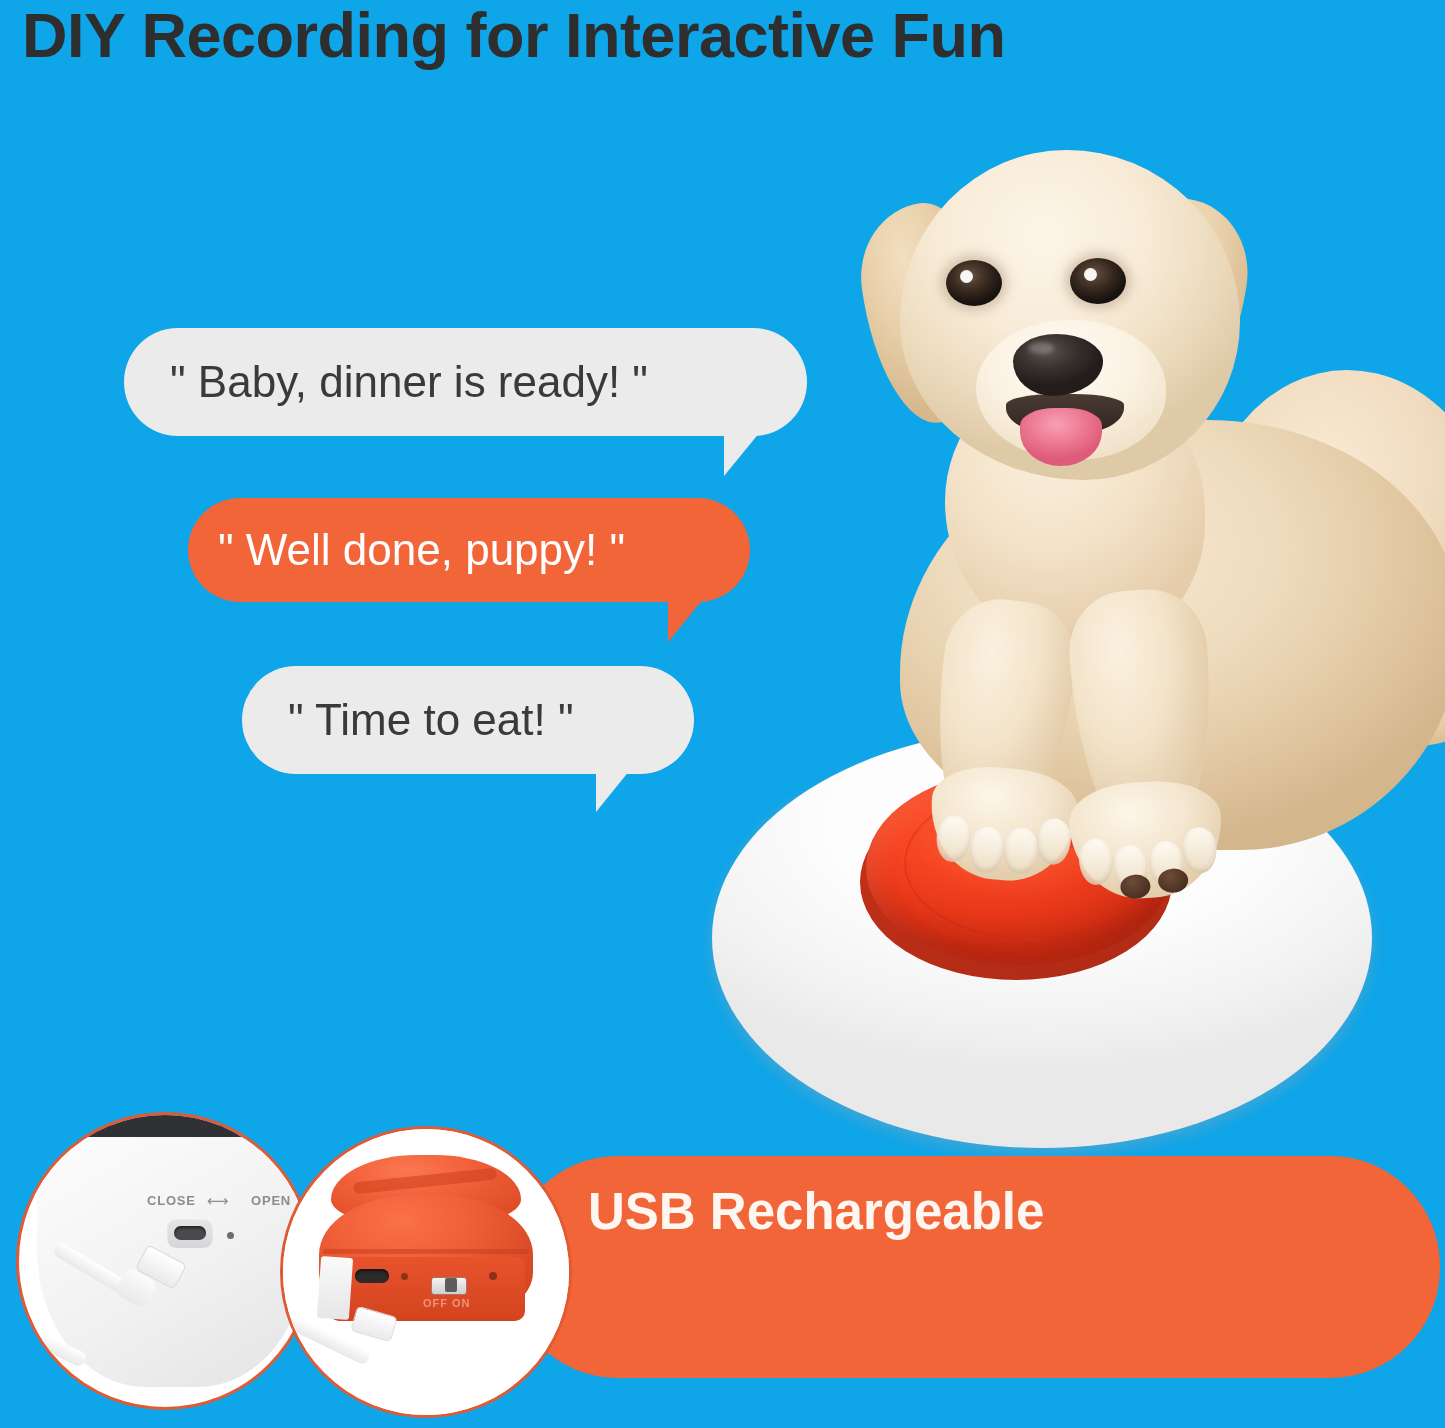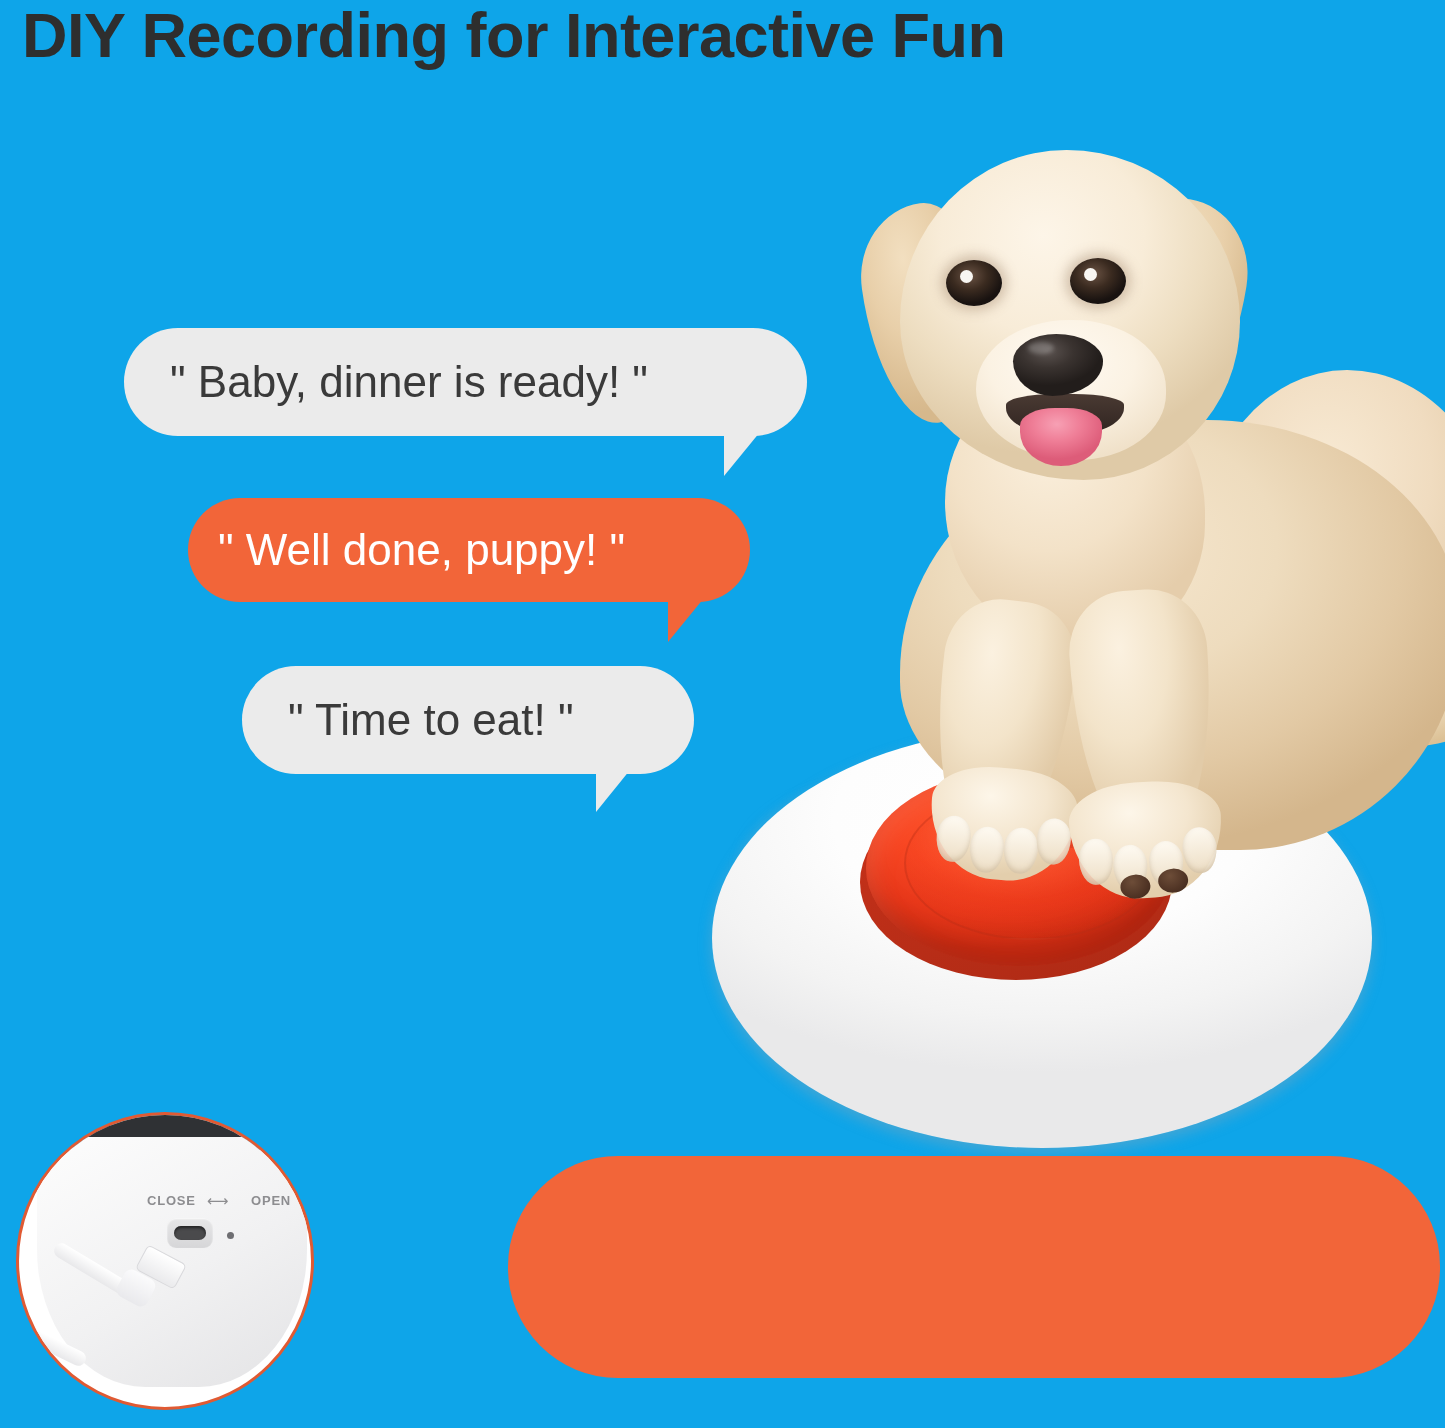--- a/index.html
+++ b/index.html
@@ -635,33 +635,54 @@
       <span class="bubble-tail"></span>
     </div>
 
     <div class="bubble" id="bubble-3">
       <span class="bubble-text">" Time to eat! "</span>
       <span class="bubble-tail"></span>
     </div>
   </div>
 
   <div id="usb-banner">
+    <div id="usb-banner-title">USB Rechargeable</div>
   </div>
 
   <div class="inset" id="inset-left">
     <div class="inset-inner">
       <div class="li-dark-top"></div>
       <div class="li-body"></div>
       <div class="li-label">CLOSE</div>
       <div class="li-arrow">⟷</div>
       <div class="li-label-open">OPEN</div>
       <div class="li-port-housing"></div>
       <div class="li-port"></div>
       <div class="li-led"></div>
       <div class="li-cable"></div>
       <div class="li-cable-2"></div>
       <div class="li-plug-neck"></div>
       <div class="li-plug"></div>
     </div>
   </div>
 
+  <div class="inset" id="inset-right">
+    <div class="inset-inner">
+      <div class="ri-bg"></div>
+      <div class="ri-cap"></div>
+      <div class="ri-cap-slot"></div>
+      <div class="ri-body"></div>
+      <div class="ri-seam"></div>
+      <div class="ri-panel"></div>
+      <div class="ri-white-tab"></div>
+      <div class="ri-port"></div>
+      <div class="ri-hole"></div>
+      <div class="ri-switch"></div>
+      <div class="ri-switch-knob"></div>
+      <div class="ri-switch-label">OFF  ON</div>
+      <div class="ri-hole2"></div>
+      <div class="ri-cable"></div>
+      <div class="ri-cable2"></div>
+      <div class="ri-plug"></div>
+    </div>
+  </div>
 
 </div>
 
 </body></html>

